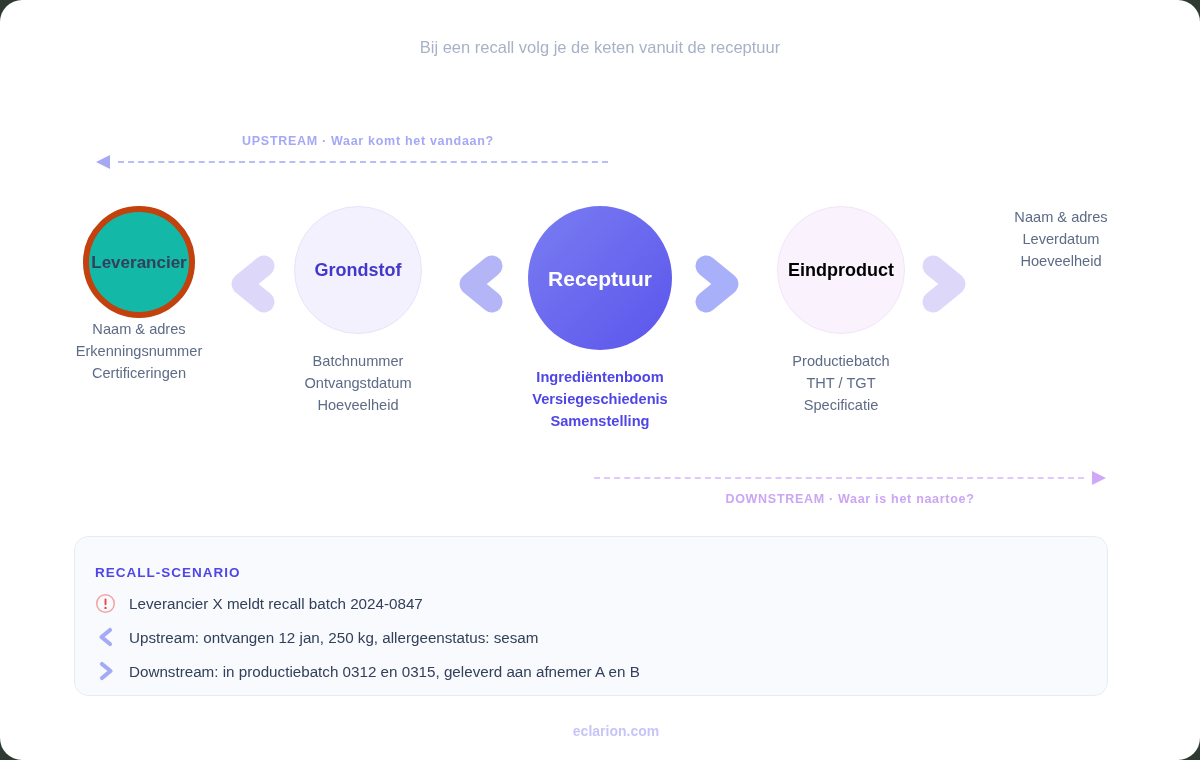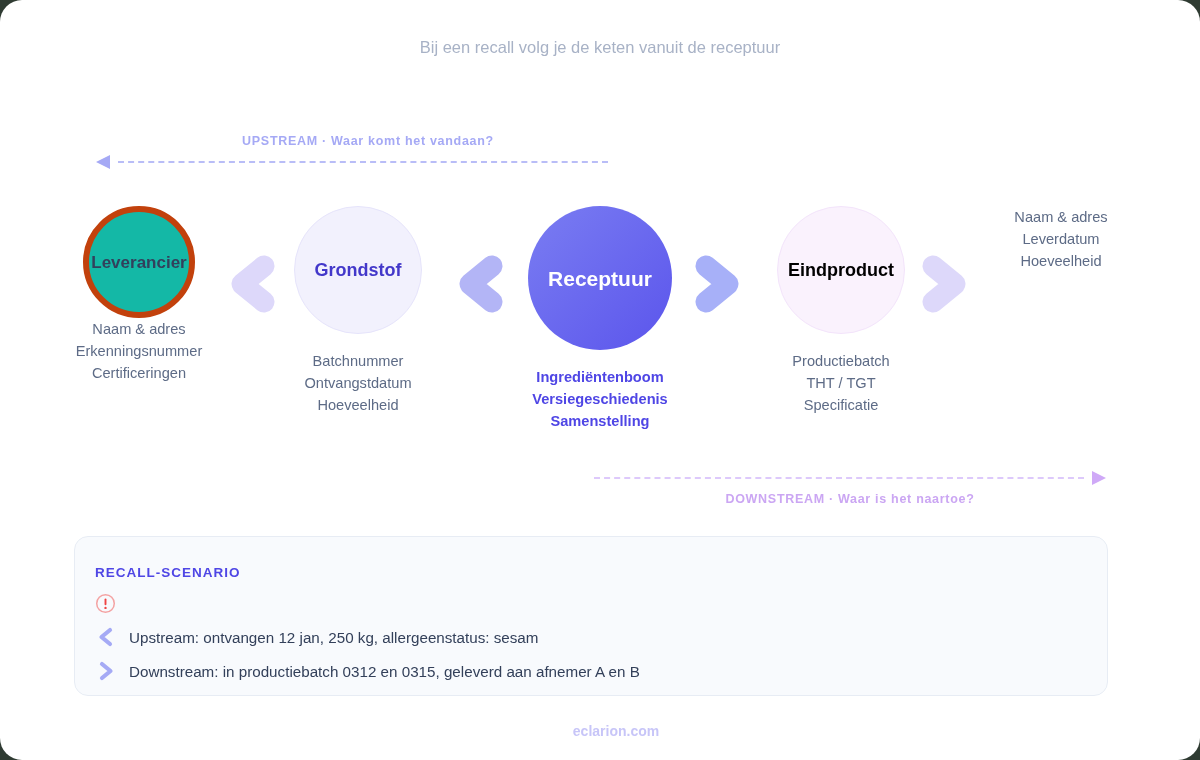--- a/index.html
+++ b/index.html
@@ -328,20 +328,21 @@
     <div class="card-title">RECALL-SCENARIO</div>
 
     <div class="card-row">
       <span class="row-icon">
         <svg width="21" height="21" viewBox="0 0 22 22">
           <circle cx="11" cy="11" r="9.2" fill="none" stroke="#f4a3a3" stroke-width="1.6"></circle>
           <rect x="10" y="5.8" width="2" height="7" rx="1" fill="#ef4444"></rect>
           <circle cx="11" cy="15.6" r="1.25" fill="#ef4444"></circle>
         </svg>
       </span>
+      <span class="row-text">Leverancier X meldt recall batch 2024-0847</span>
     </div>
 
     <div class="card-row">
       <span class="row-icon">
         <svg width="22" height="22" viewBox="0 0 22 22">
           <polyline points="15,4 6.5,11 15,18" fill="none" stroke="#a5aaf5" stroke-width="4.2" stroke-linecap="round" stroke-linejoin="round"></polyline>
         </svg>
       </span>
       <span class="row-text">Upstream: ontvangen 12 jan, 250 kg, allergeenstatus: sesam</span>
     </div>

